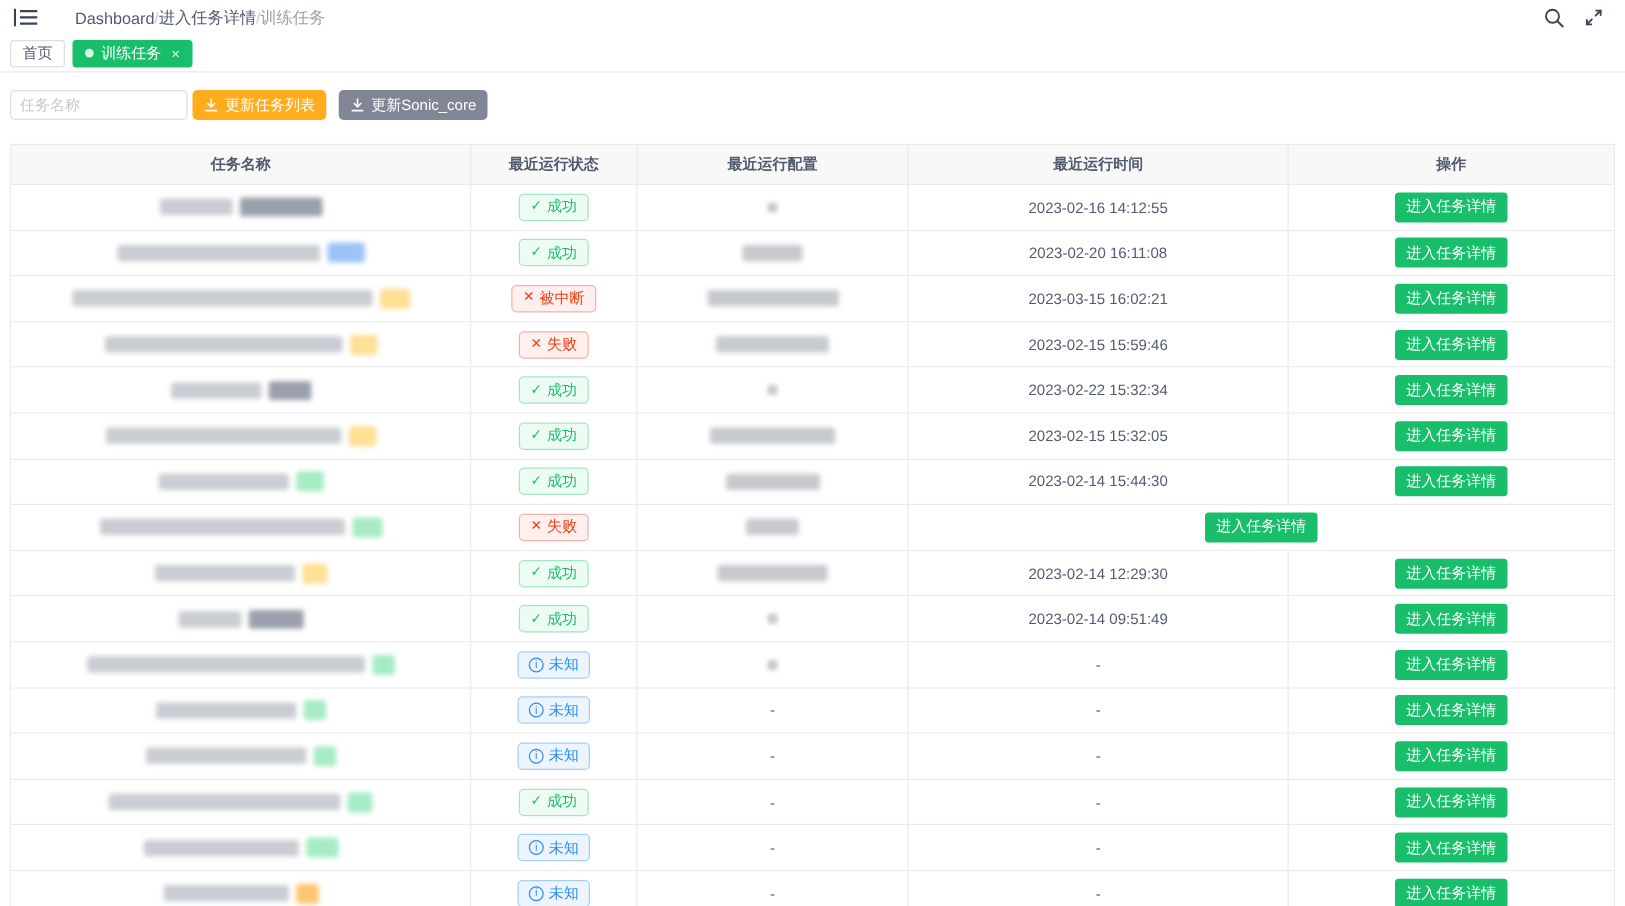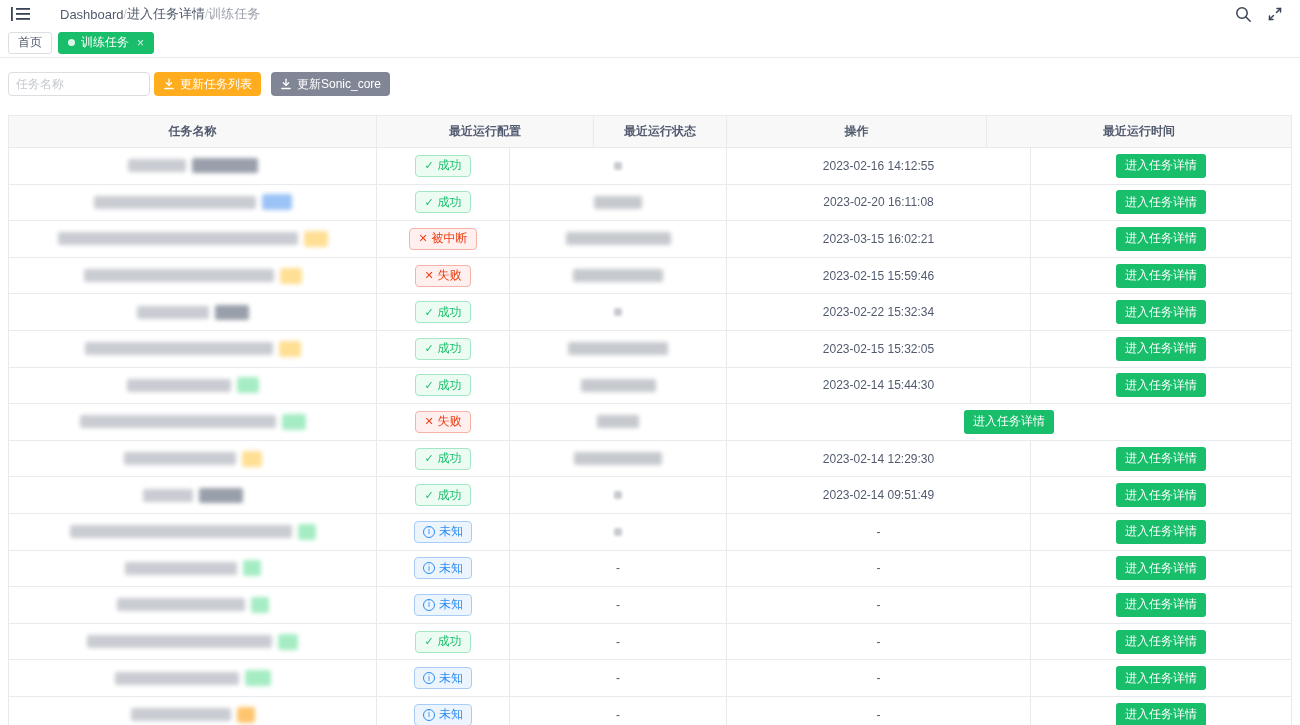--- a/index.html
+++ b/index.html
@@ -140,24 +140,24 @@
             <path d="M1.8 10.5h8.4"></path>
         </svg>
       </span>
       <span>更新Sonic_core</span>
     </button>
   </div>
 
   <div class="table">
     <div class="t-header">
       <div class="th c1">任务名称</div>
+      <div class="th c2">最近运行状态</div>
       <div class="th c3">最近运行配置</div>
-      <div class="th c2">最近运行状态</div>
+      <div class="th c4">最近运行时间</div>
       <div class="th c5">操作</div>
-      <div class="th c4">最近运行时间</div>
     </div>
     <div>
         <div class="t-row">
           <div class="td c1">
             <span class="blob" style="width: 58px;"></span>
             <span class="blob dark" style="width: 66px;"></span>
           </div>
           <div class="td c2">
             <span class="badge" style="color: rgb(25, 190, 107); background: rgb(237, 252, 242); border-color: rgb(163, 230, 195);">
               <span class="badge-ic">✓</span>

